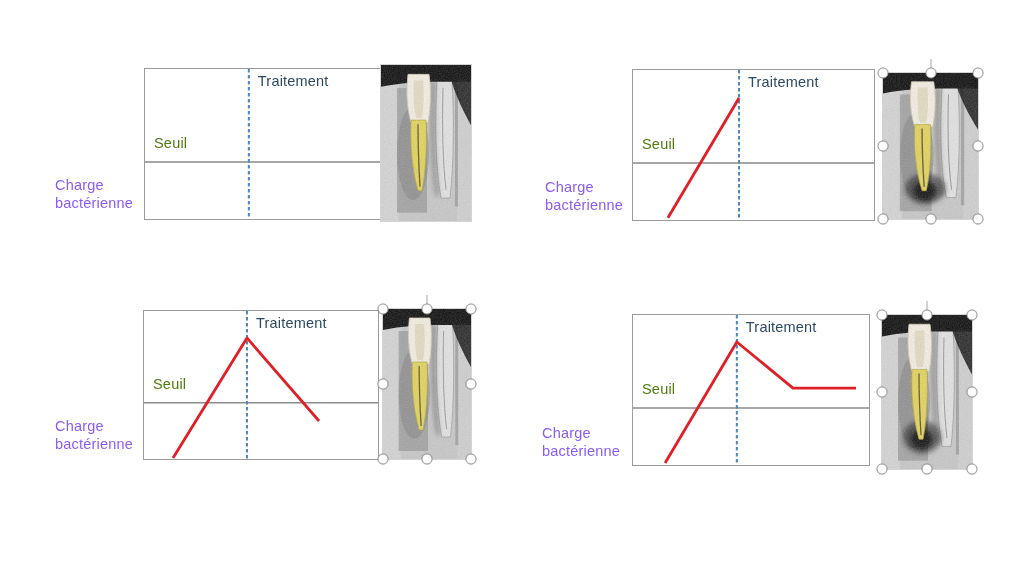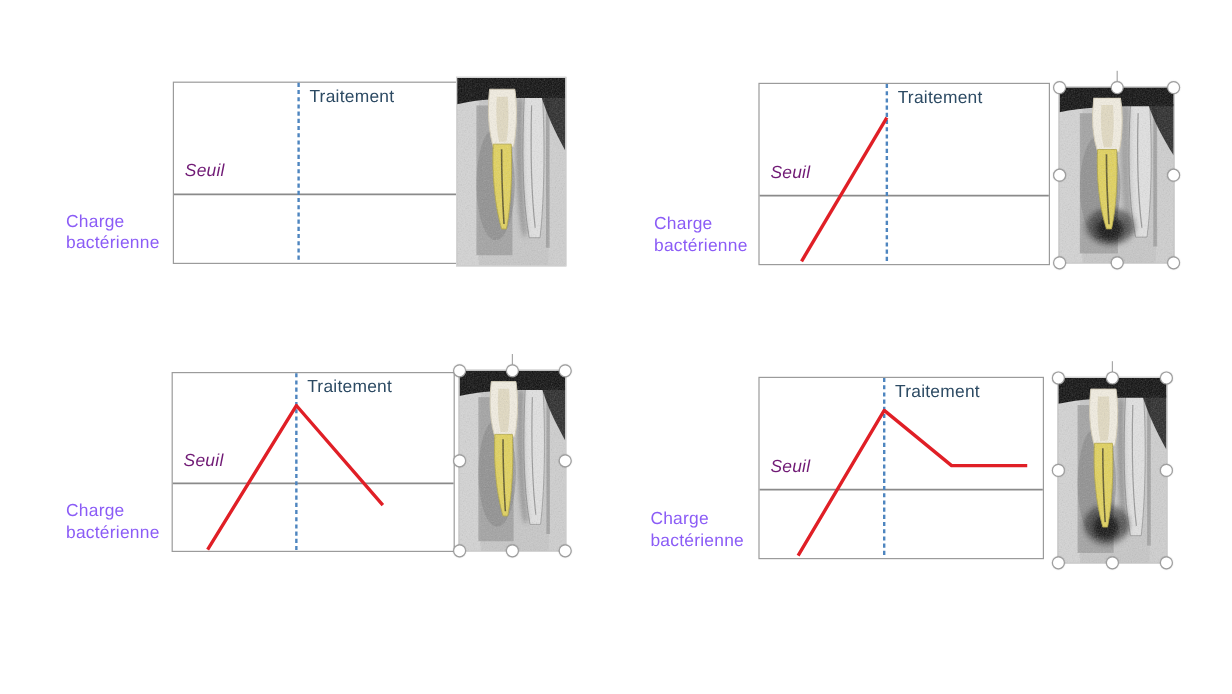--- a/index.html
+++ b/index.html
@@ -9,21 +9,21 @@
   }
   .quadrant{position:static;}
   .ylabel{
     position:absolute;font-size:14.5px;color:#8b5cf6;line-height:1.25;
     white-space:pre-line;letter-spacing:.2px;
   }
   .chart{position:absolute;border:1px solid #9b9b9b;background:#ffffff;}
   .chart svg{position:absolute;left:0;top:0;width:100%;height:100%;overflow:visible;}
   .lbl-seuil{
     position:absolute;left:9px;top:calc(62% - 27px);
-    font-size:14.5px;color:#701a75;letter-spacing:.2px;z-index:2;font-style:italic;
+    font-size:14.5px;color:#4d7c0f;letter-spacing:.2px;z-index:2;
   }
   .lbl-trait{
     position:absolute;left:calc(44% + 9px);top:4px;
     font-size:14.5px;color:#2c4a63;letter-spacing:.2px;z-index:2;text-align:center;
   }
   .xray-wrap{position:absolute;border:1px solid #d4d4d4;background:#bdbdbd;}
   .xray-wrap svg{display:block;width:100%;height:100%;}
   .handle{
     position:absolute;width:9px;height:9px;border-radius:50%;
     background:#ffffff;border:1px solid #9e9e9e;

